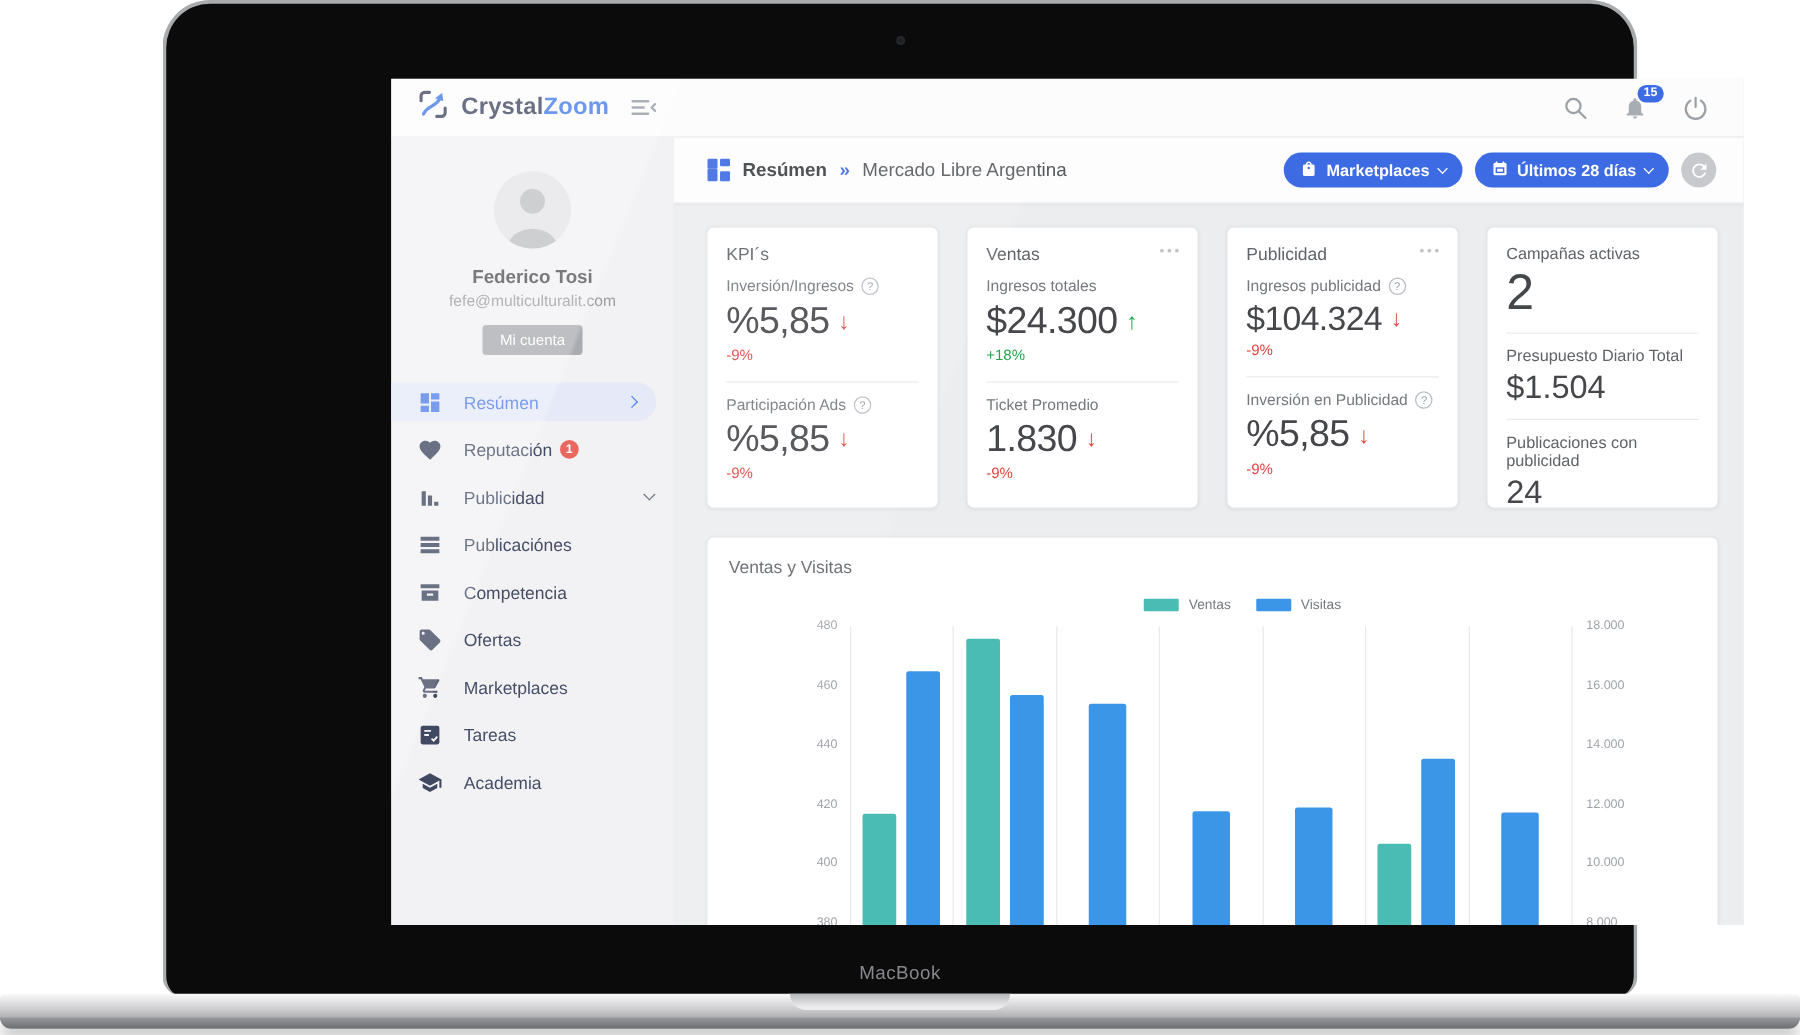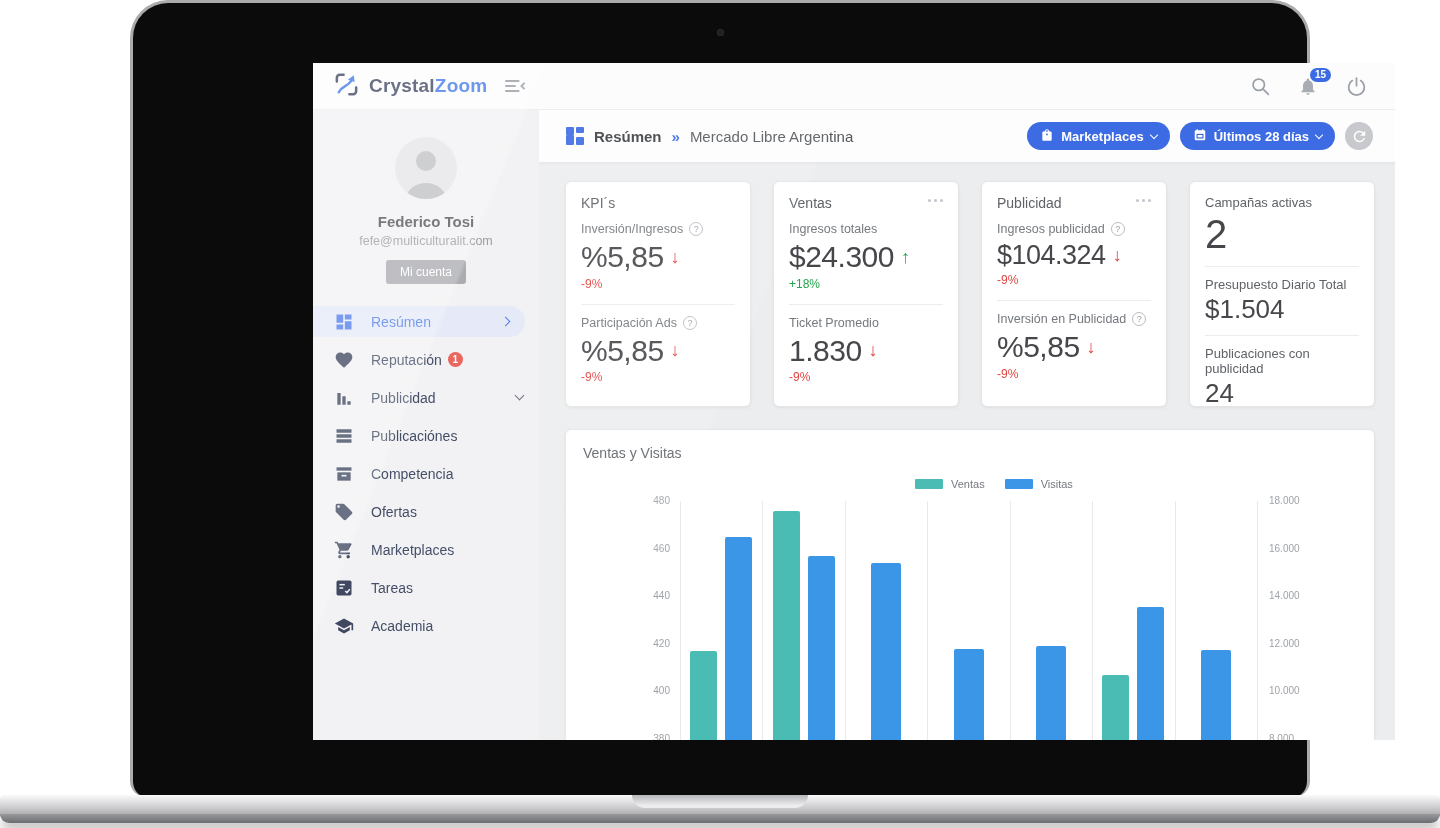--- a/index.html
+++ b/index.html
@@ -474,18 +474,19 @@
               <div class="bar" style="background: rgb(60, 150, 232); left: 457.357px; width: 27px; top: 105.91px; height: 234.09px;"></div>
               <div class="bar" style="background: rgb(60, 150, 232); left: 520.786px; width: 30px; top: 148.75px; height: 191.25px;"></div>
             </div>
         </div>
 
       </div>
 
       <div class="glare"></div>
     </div>
 
+    <div class="macbook-label">MacBook</div>
   </div>
 
   <div class="laptop-base"></div>
   <div class="base-notch"></div>
   <div class="base-edge"></div>
 </div>
 
 </body></html>

